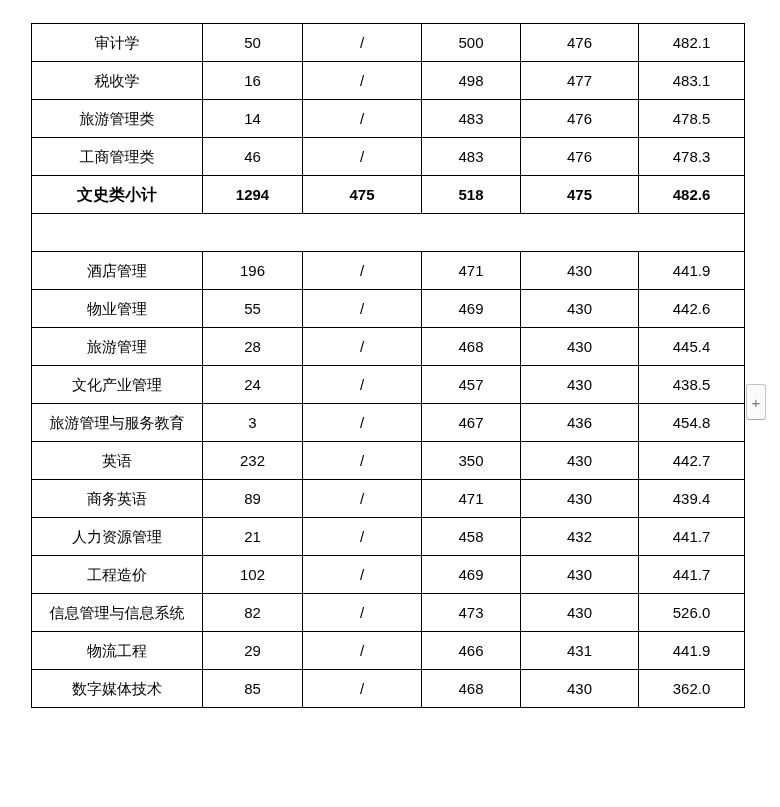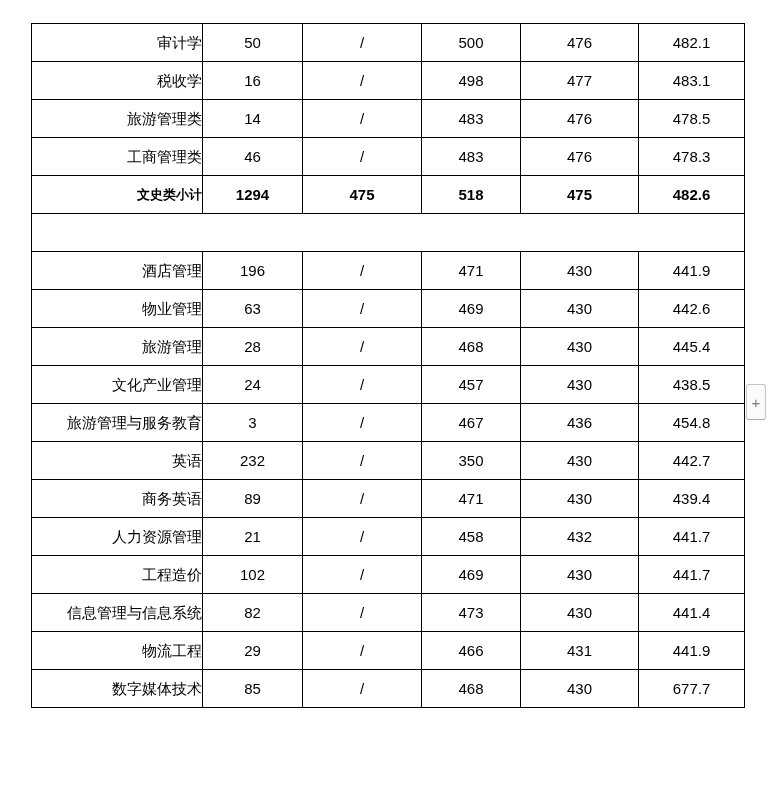--- a/index.html
+++ b/index.html
@@ -26,33 +26,33 @@
     height: 38px;
     padding: 0;
     box-sizing: border-box;
     font-size: 15px;
     line-height: 1;
     vertical-align: middle;
     overflow: hidden;
     white-space: nowrap;
   }
   td.name {
-    text-align: right;
+    text-align: center;
     padding-left: 9px;
   }
   td.num {
     text-align: center;
     font-size: 16px;
   }
   tr.subtotal td {
     font-weight: bold;
   }
   tr.subtotal td:first-child {
     padding-left: 0;
-    font-size: 13px;
+    font-size: 16px;
   }
   tr.spacer td {
     border: 1px solid #000000;
   }
   .plus-btn {
     position: absolute;
     left: 746px;
     top: 384px;
     width: 20px;
     height: 36px;
@@ -129,21 +129,21 @@
       <tr>
         <td class="name">酒店管理</td>
         <td class="num">196</td>
         <td class="num">/</td>
         <td class="num">471</td>
         <td class="num">430</td>
         <td class="num">441.9</td>
       </tr>
       <tr>
         <td class="name">物业管理</td>
-        <td class="num">63</td>
+        <td class="num">55</td>
         <td class="num">/</td>
         <td class="num">469</td>
         <td class="num">430</td>
         <td class="num">442.6</td>
       </tr>
       <tr>
         <td class="name">旅游管理</td>
         <td class="num">28</td>
         <td class="num">/</td>
         <td class="num">468</td>
@@ -197,34 +197,34 @@
         <td class="num">469</td>
         <td class="num">430</td>
         <td class="num">441.7</td>
       </tr>
       <tr>
         <td class="name">信息管理与信息系统</td>
         <td class="num">82</td>
         <td class="num">/</td>
         <td class="num">473</td>
         <td class="num">430</td>
-        <td class="num">441.4</td>
+        <td class="num">526.0</td>
       </tr>
       <tr>
         <td class="name">物流工程</td>
         <td class="num">29</td>
         <td class="num">/</td>
         <td class="num">466</td>
         <td class="num">431</td>
         <td class="num">441.9</td>
       </tr>
       <tr>
         <td class="name">数字媒体技术</td>
         <td class="num">85</td>
         <td class="num">/</td>
         <td class="num">468</td>
         <td class="num">430</td>
-        <td class="num">677.7</td>
+        <td class="num">362.0</td>
       </tr>
     </tbody>
 </table>
 
 <button class="plus-btn">+</button>
 
 </body></html>

